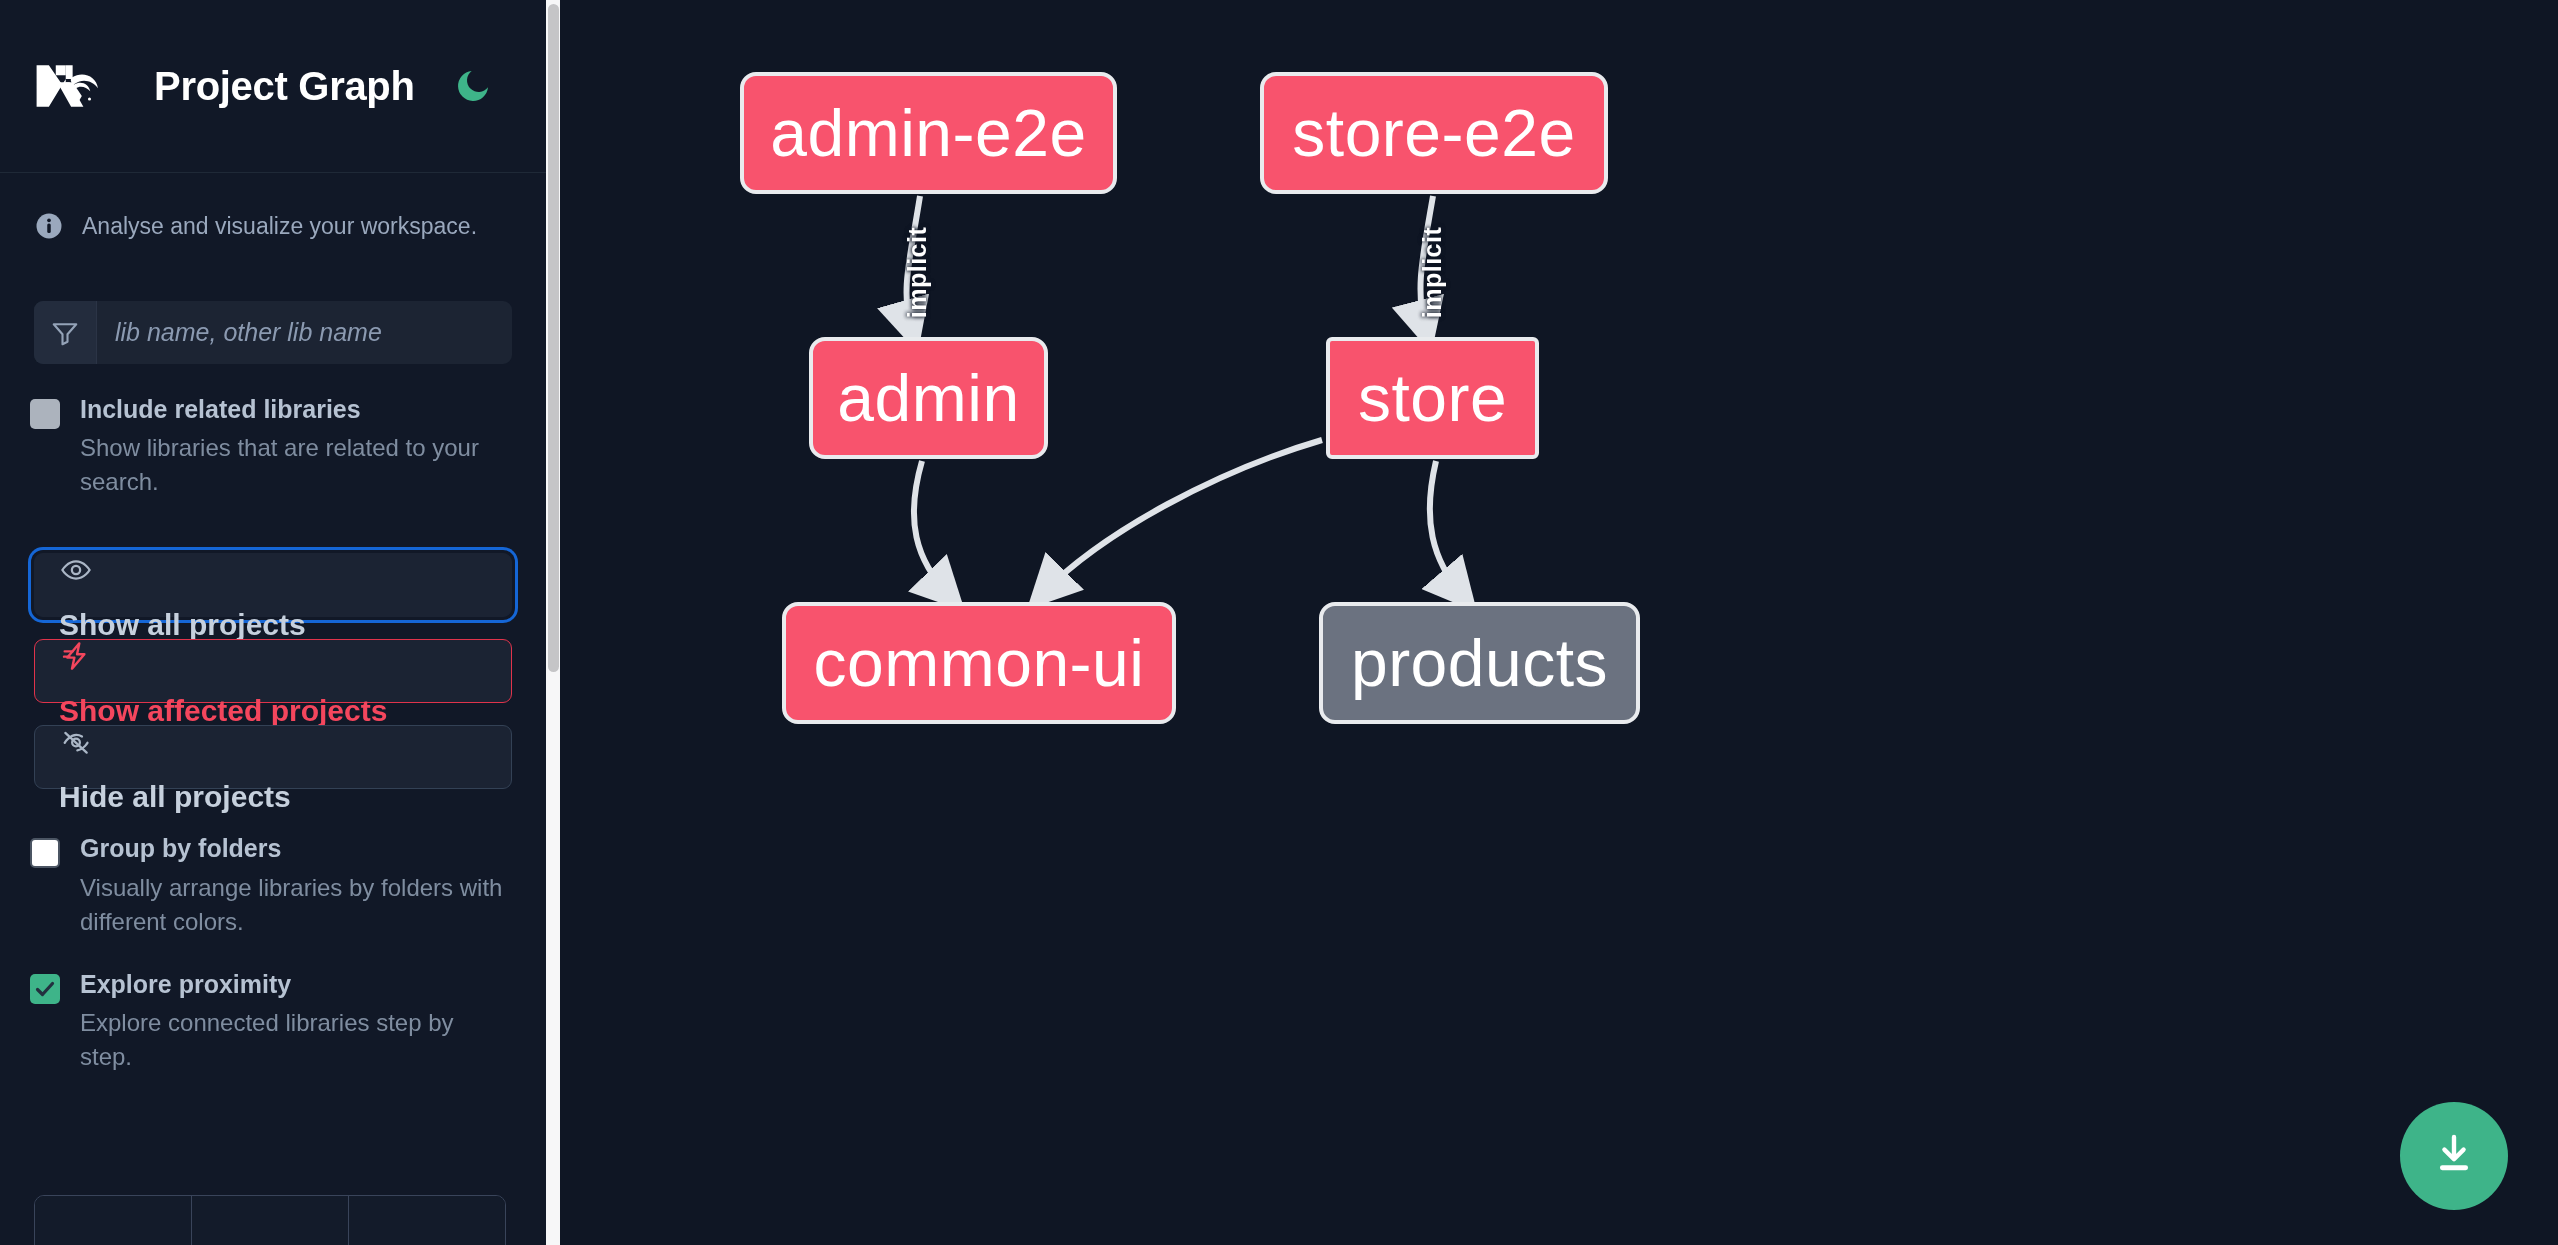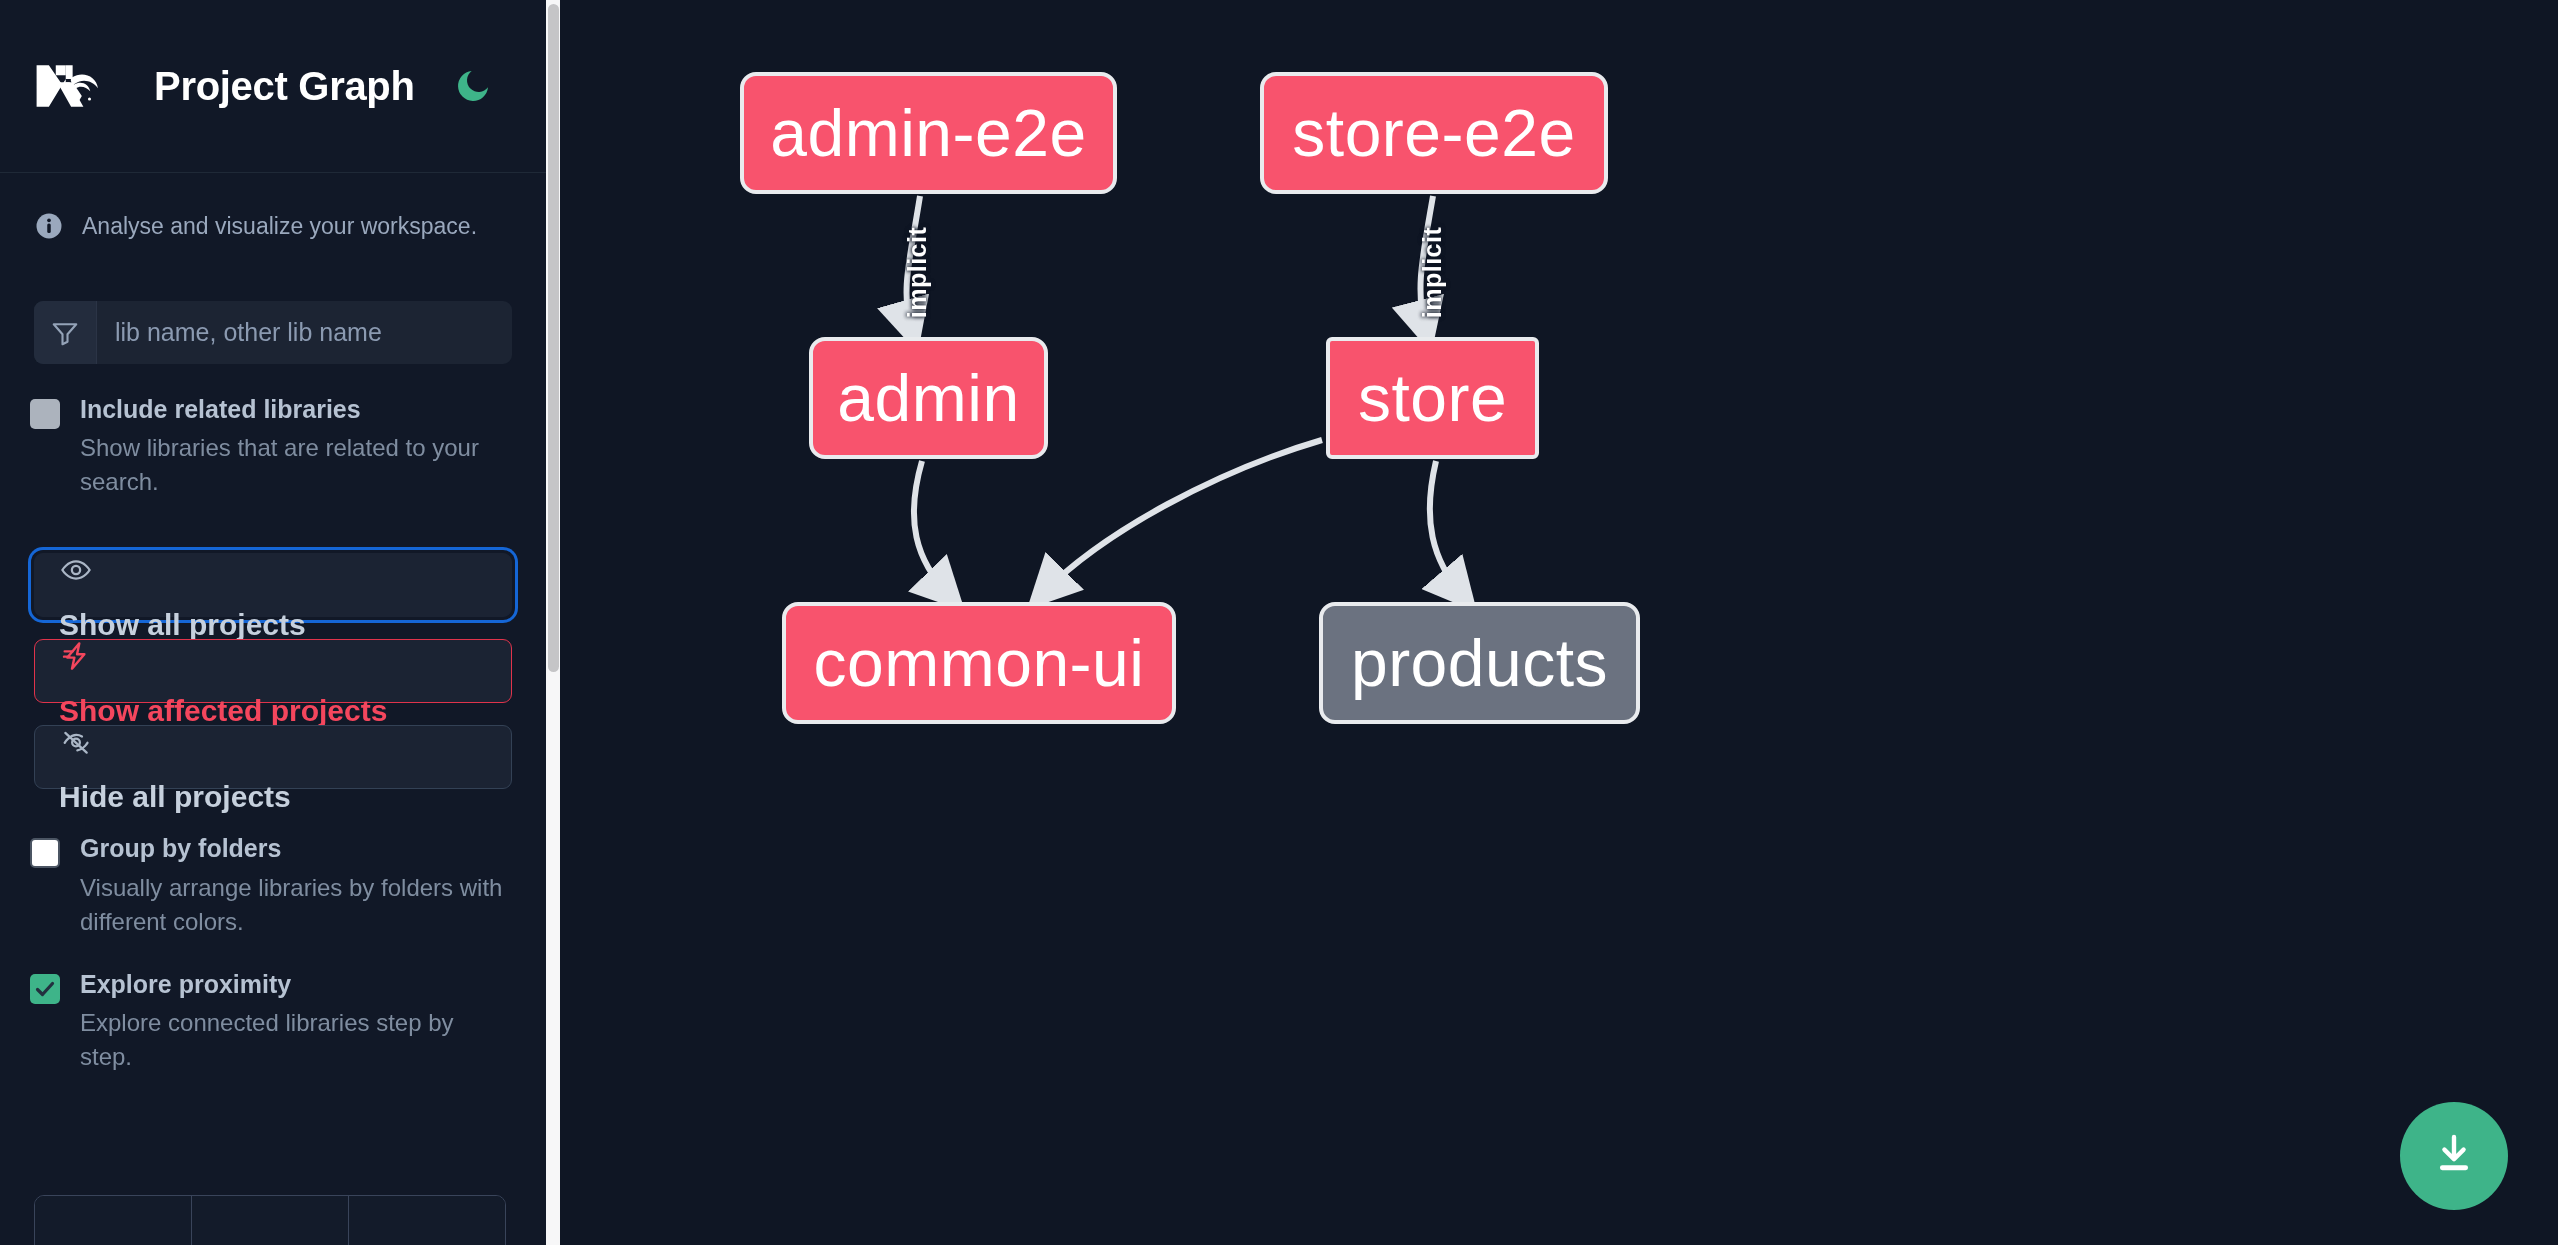--- a/index.html
+++ b/index.html
@@ -92,20 +92,21 @@
   }
   .sb-search input {
     flex: 1;
     border: 0;
     outline: none;
     background: transparent;
     color: #cbd5e1;
     font-size: 25px;
     font-family: "Liberation Sans", sans-serif;
     padding: 0 18px;
+    font-style: italic;
   }
   .sb-search input::placeholder { color: #8b9ab1; }
 
   .opt-row {
     display: flex;
     align-items: flex-start;
     gap: 20px;
     padding: 30px 40px 0 30px;
   }
   .cbx {

